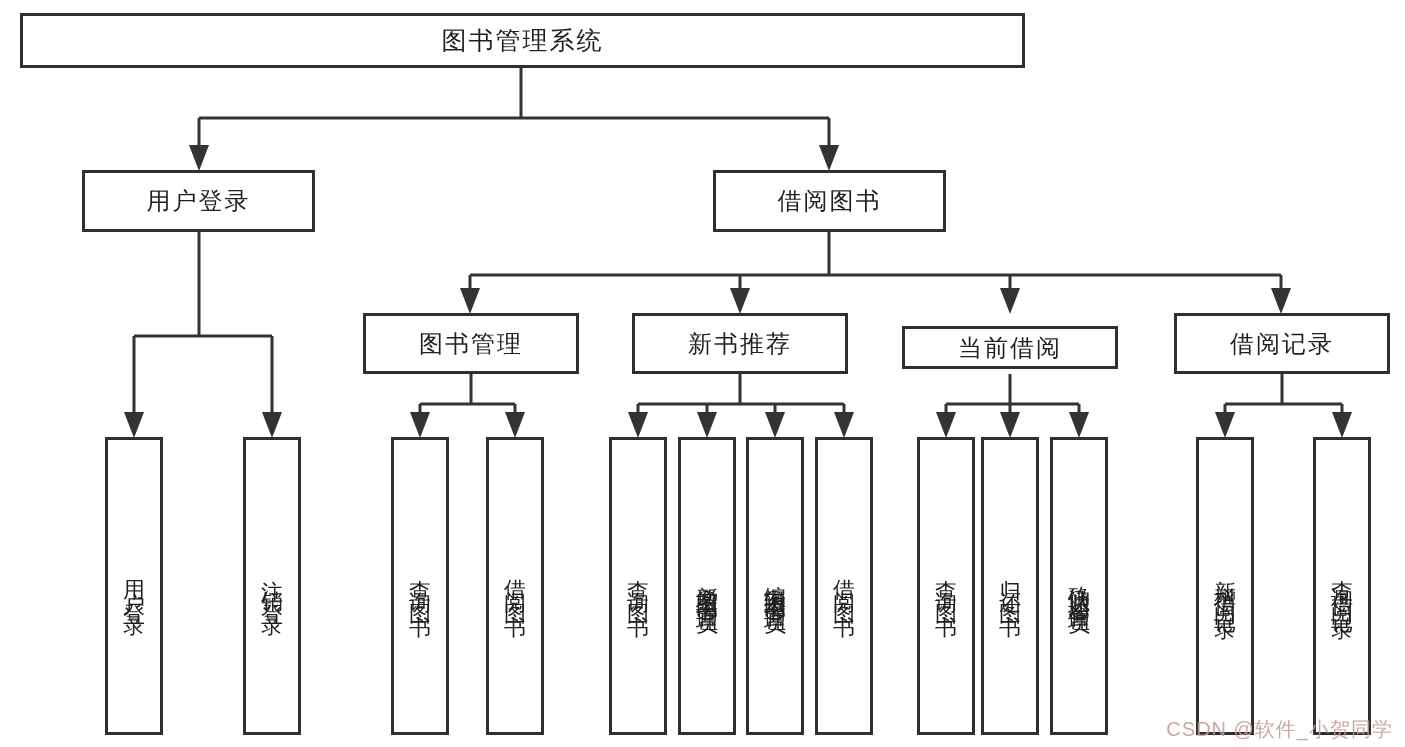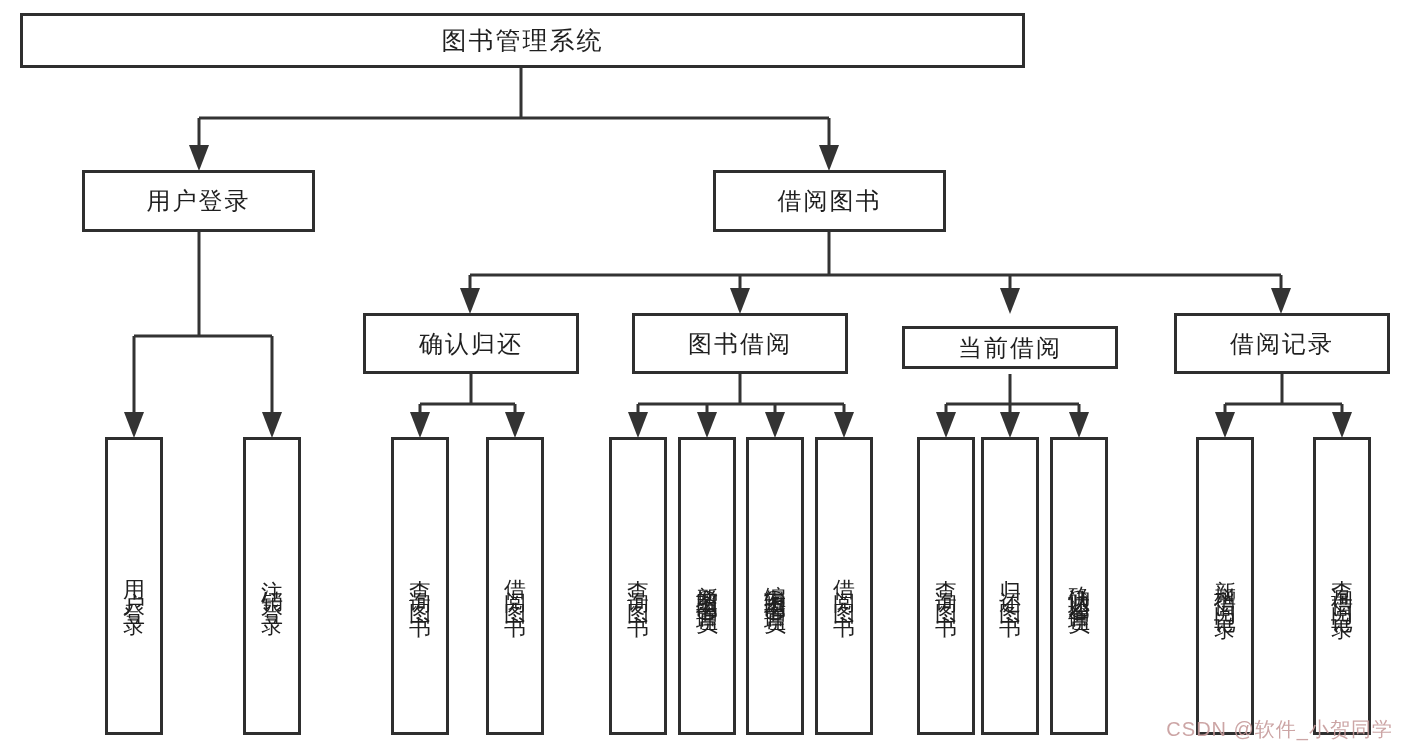--- a/index.html
+++ b/index.html
@@ -101,22 +101,22 @@
         <polygon points="1215,412 1235,412 1225,438"></polygon>
         <polygon points="1332,412 1352,412 1342,438"></polygon>
       </g>
   </svg>
 
   <div class="box title" style="left:20px; top:13px; width:1005px; height:55px">图书管理系统</div>
 
   <div class="box" style="left:82px; top:170px; width:233px; height:62px">用户登录</div>
   <div class="box" style="left:713px; top:170px; width:233px; height:62px">借阅图书</div>
 
-  <div class="box" style="left:363px; top:313px; width:216px; height:61px">确认归还</div>
-  <div class="box" style="left:632px; top:313px; width:216px; height:61px">图书借阅</div>
+  <div class="box" style="left:363px; top:313px; width:216px; height:61px">图书管理</div>
+  <div class="box" style="left:632px; top:313px; width:216px; height:61px">新书推荐</div>
   <div class="box" style="left:902px; top:326px; width:216px; height:43px">当前借阅</div>
   <div class="box" style="left:1174px; top:313px; width:216px; height:61px">借阅记录</div>
 
   <div class="leaf sp-wide" style="left:105px">用户登录</div>
   <div class="leaf sp-wide" style="left:243px">注销登录</div>
 
   <div class="leaf sp-wide" style="left:391px">查询图书</div>
   <div class="leaf sp-wide" style="left:486px">借阅图书</div>
 
   <div class="leaf sp-wide" style="left:609px">查询图书</div>

